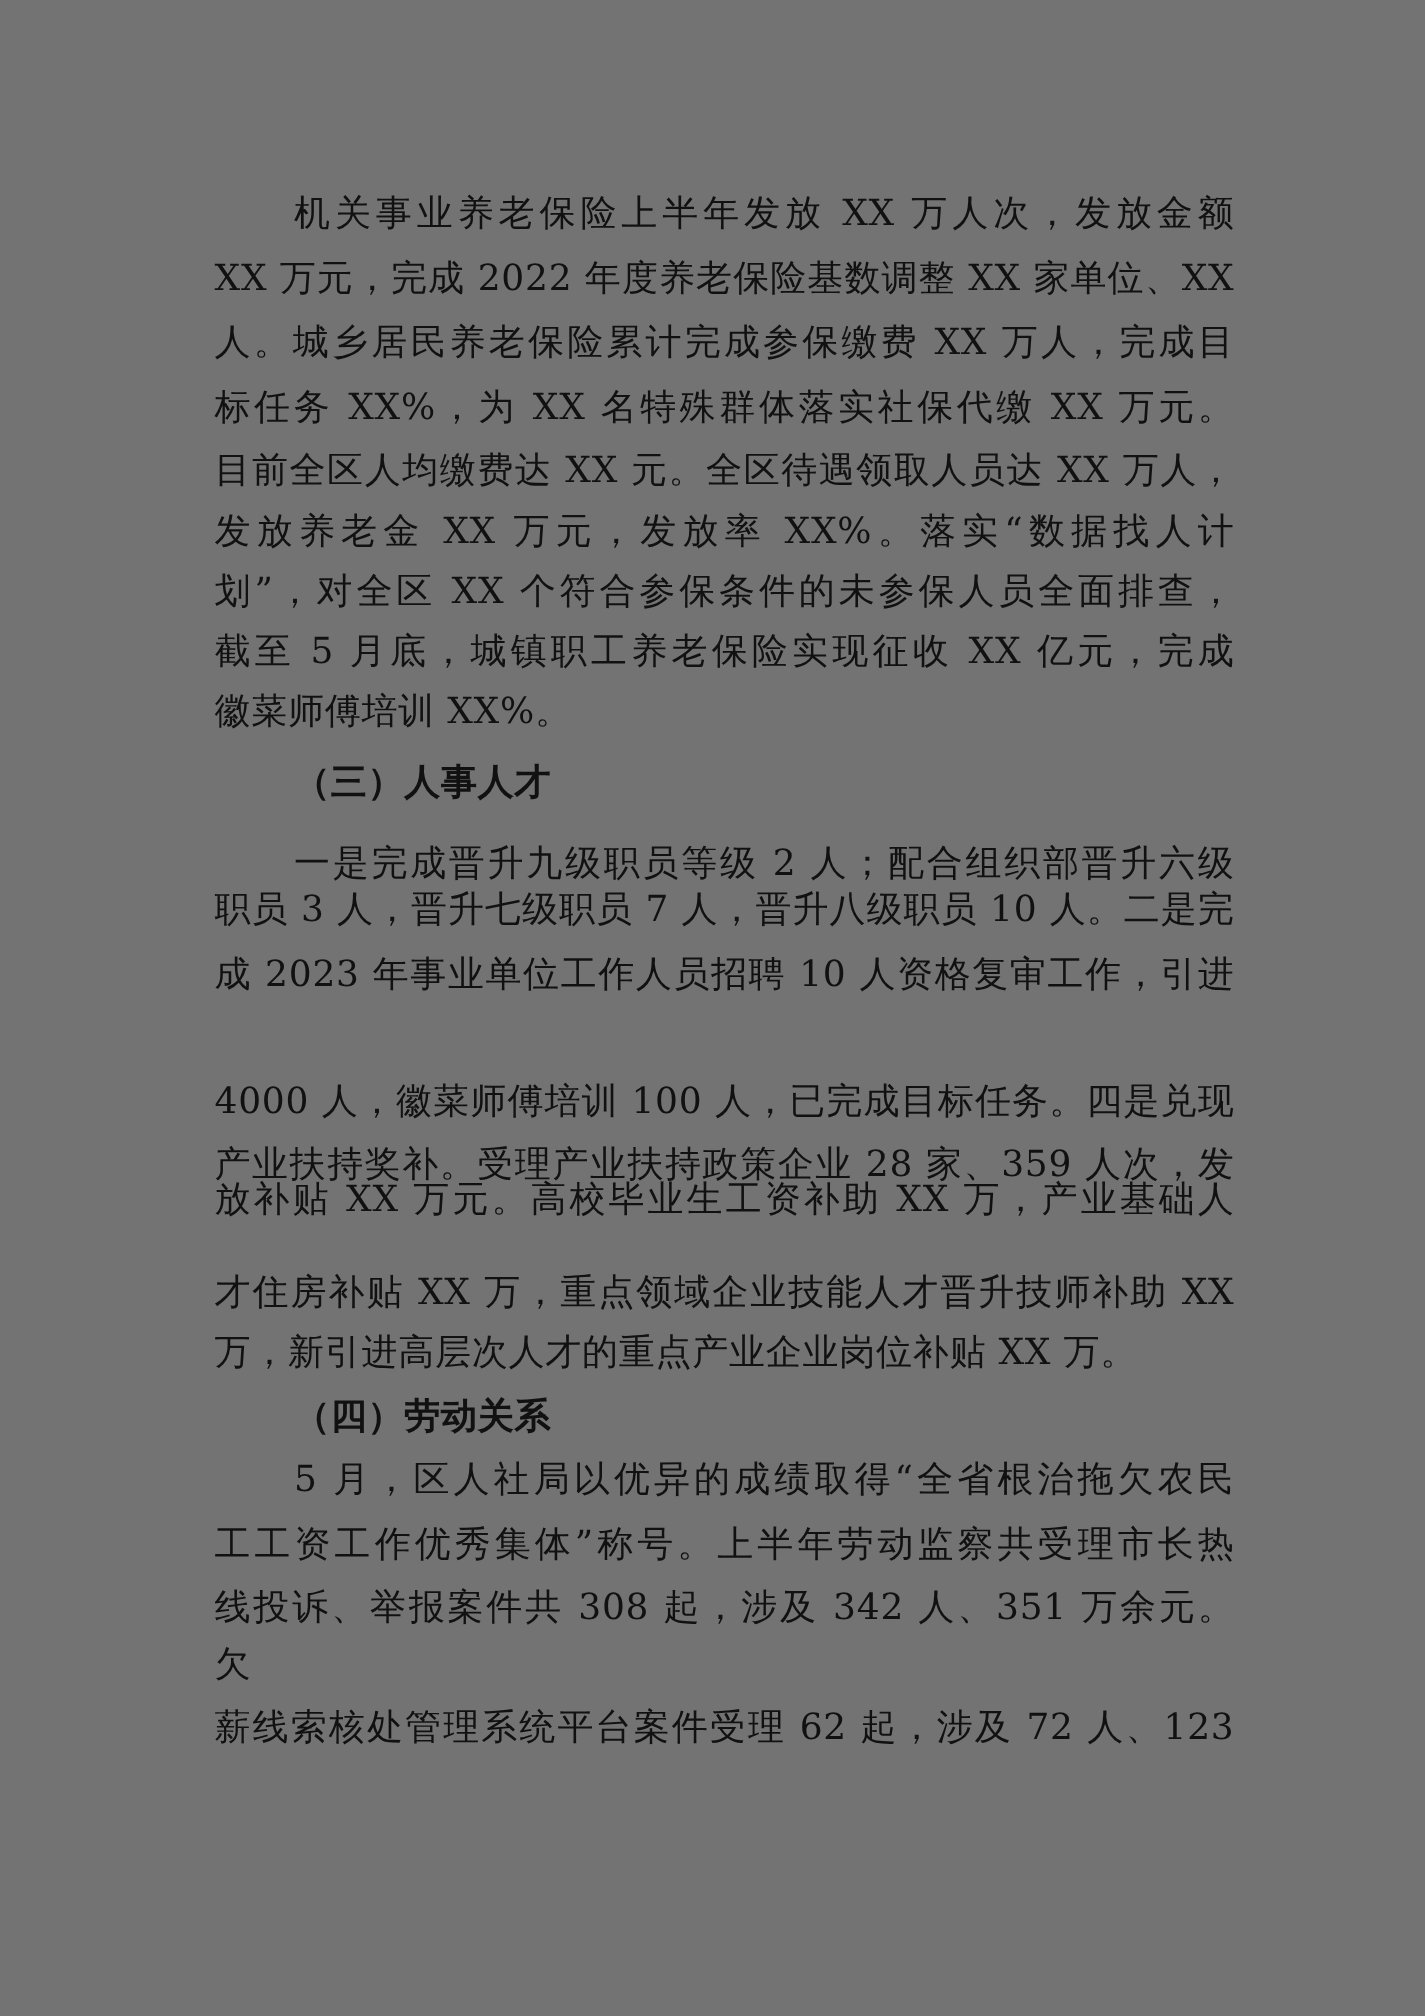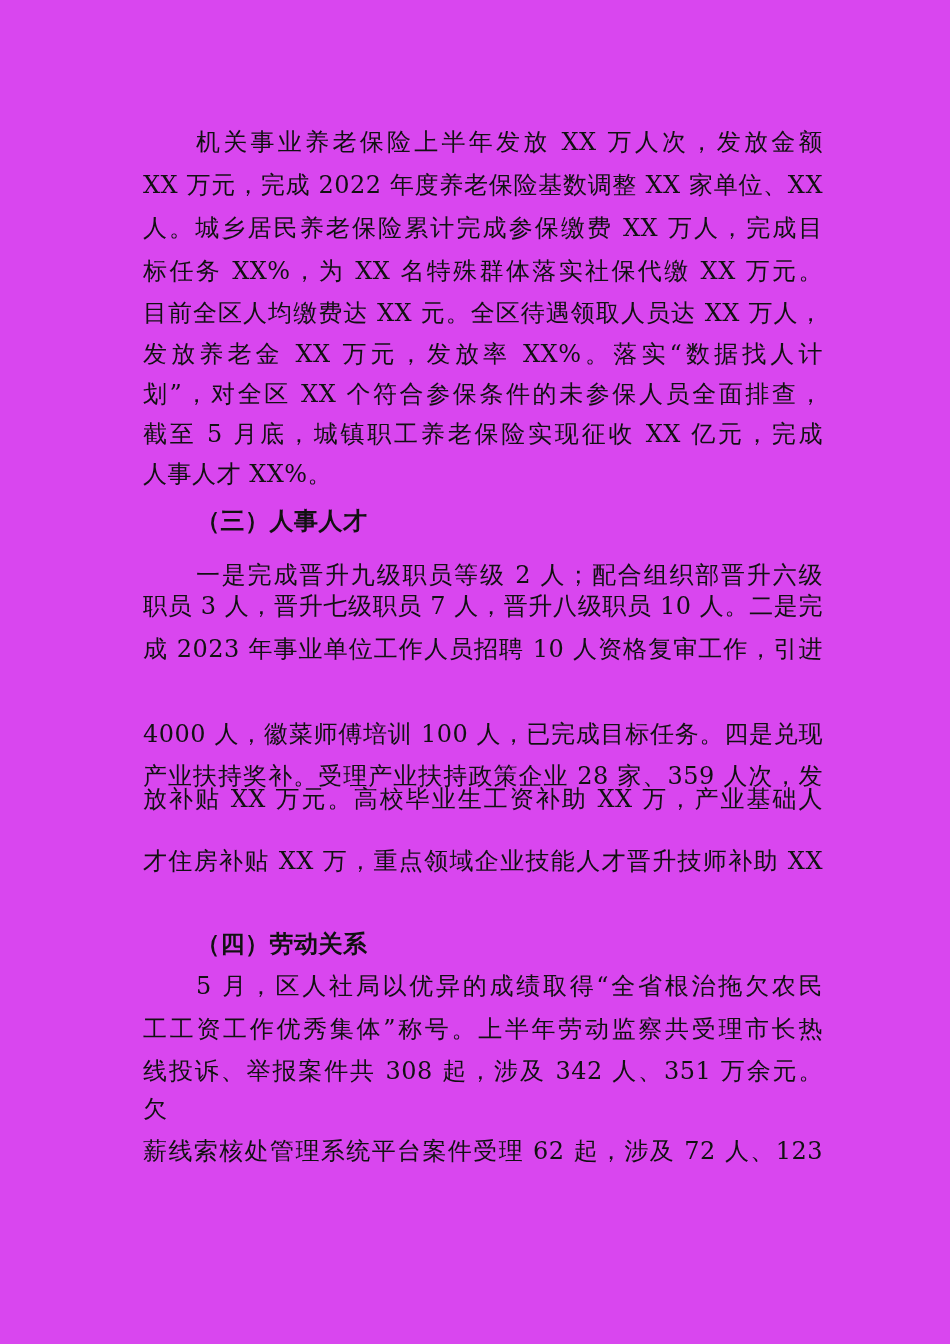--- a/index.html
+++ b/index.html
@@ -1,18 +1,18 @@
 <!DOCTYPE html>
 <html><head>
   <meta charset="utf-8">
   <style>
     html, body { margin: 0; padding: 0; background: #ffffff; }
     body { width: 950px; height: 1344px; position: relative; overflow: hidden; }
     .page {
-      position: absolute; left: 0; top: 0; width: 950px; height: 1344px; background: #d946ef;
+      position: absolute; left: 0; top: 0; width: 950px; height: 1344px; background: #737373;
       font-family: "DejaVu Serif", "Liberation Serif", serif; color: #111;
     }
     .line {
       position: absolute; left: 143px; width: 680px; font-size: 24px; line-height: 30px;
       white-space: nowrap; letter-spacing: 0.5px; text-align: justify; text-align-last: justify;
     }
     .line.last { text-align-last: left; }
     .line.indent { left: 196px; width: 627px; }
     .heading { position: absolute; left: 196px; font-size: 24px; line-height: 30px; white-space: nowrap; letter-spacing: 0.5px; font-weight: bold; }
   </style>
@@ -22,31 +22,32 @@
 <div class="page">
 
   <div class="line indent" style="top:127px">机关事业养老保险上半年发放  XX 万人次，发放金额</div>
   <div class="line" style="top:170px">XX 万元，完成 2022 年度养老保险基数调整  XX 家单位、XX</div>
   <div class="line" style="top:256px">标任务 XX%，为 XX 名特殊群体落实社保代缴  XX 万元。</div>
   <div class="line" style="top:213px">人。城乡居民养老保险累计完成参保缴费  XX 万人，完成目</div>
   <div class="line" style="top:298px">目前全区人均缴费达  XX 元。全区待遇领取人员达  XX 万人，</div>
   <div class="line" style="top:339px">发放养老金  XX 万元，发放率  XX%。落实“数据找人计</div>
   <div class="line" style="top:379px">划”，对全区 XX 个符合参保条件的未参保人员全面排查，</div>
   <div class="line" style="top:419px">截至  5 月底，城镇职工养老保险实现征收  XX 亿元，完成</div>
-  <div class="line last" style="top:459px">人事人才 XX%。</div>
+  <div class="line last" style="top:459px">徽菜师傅培训 XX%。</div>
 
   <div class="heading" style="top:506px">（三）人事人才</div>
 
   <div class="line indent" style="top:560px">一是完成晋升九级职员等级  2 人；配合组织部晋升六级</div>
   <div class="line" style="top:591px">职员  3 人，晋升七级职员  7 人，晋升八级职员  10 人。二是完</div>
   <div class="line" style="top:634px">成 2023 年事业单位工作人员招聘  10 人资格复审工作，引进</div>
   <div class="line" style="top:719px">4000 人，徽菜师傅培训  100 人，已完成目标任务。四是兑现</div>
   <div class="line" style="top:761px">产业扶持奖补。受理产业扶持政策企业  28 家、359 人次，发</div>
   <div class="line" style="top:784px">放补贴  XX 万元。高校毕业生工资补助  XX 万，产业基础人</div>
   <div class="line" style="top:846px">才住房补贴  XX 万，重点领域企业技能人才晋升技师补助  XX</div>
+  <div class="line last" style="top:886px">万，新引进高层次人才的重点产业企业岗位补贴  XX 万。</div>
 
   <div class="heading" style="top:929px">（四）劳动关系</div>
 
   <div class="line indent" style="top:971px">5 月，区人社局以优异的成绩取得“全省根治拖欠农民</div>
   <div class="line" style="top:1014px">工工资工作优秀集体”称号。上半年劳动监察共受理市长热</div>
   <div class="line" style="top:1056px">线投诉、举报案件共  308 起，涉及  342 人、351 万余元。</div>
   <div class="line last" style="top:1094px">欠</div>
   <div class="line" style="top:1136px">薪线索核处管理系统平台案件受理  62 起，涉及  72 人、123</div>
 </div>
 

